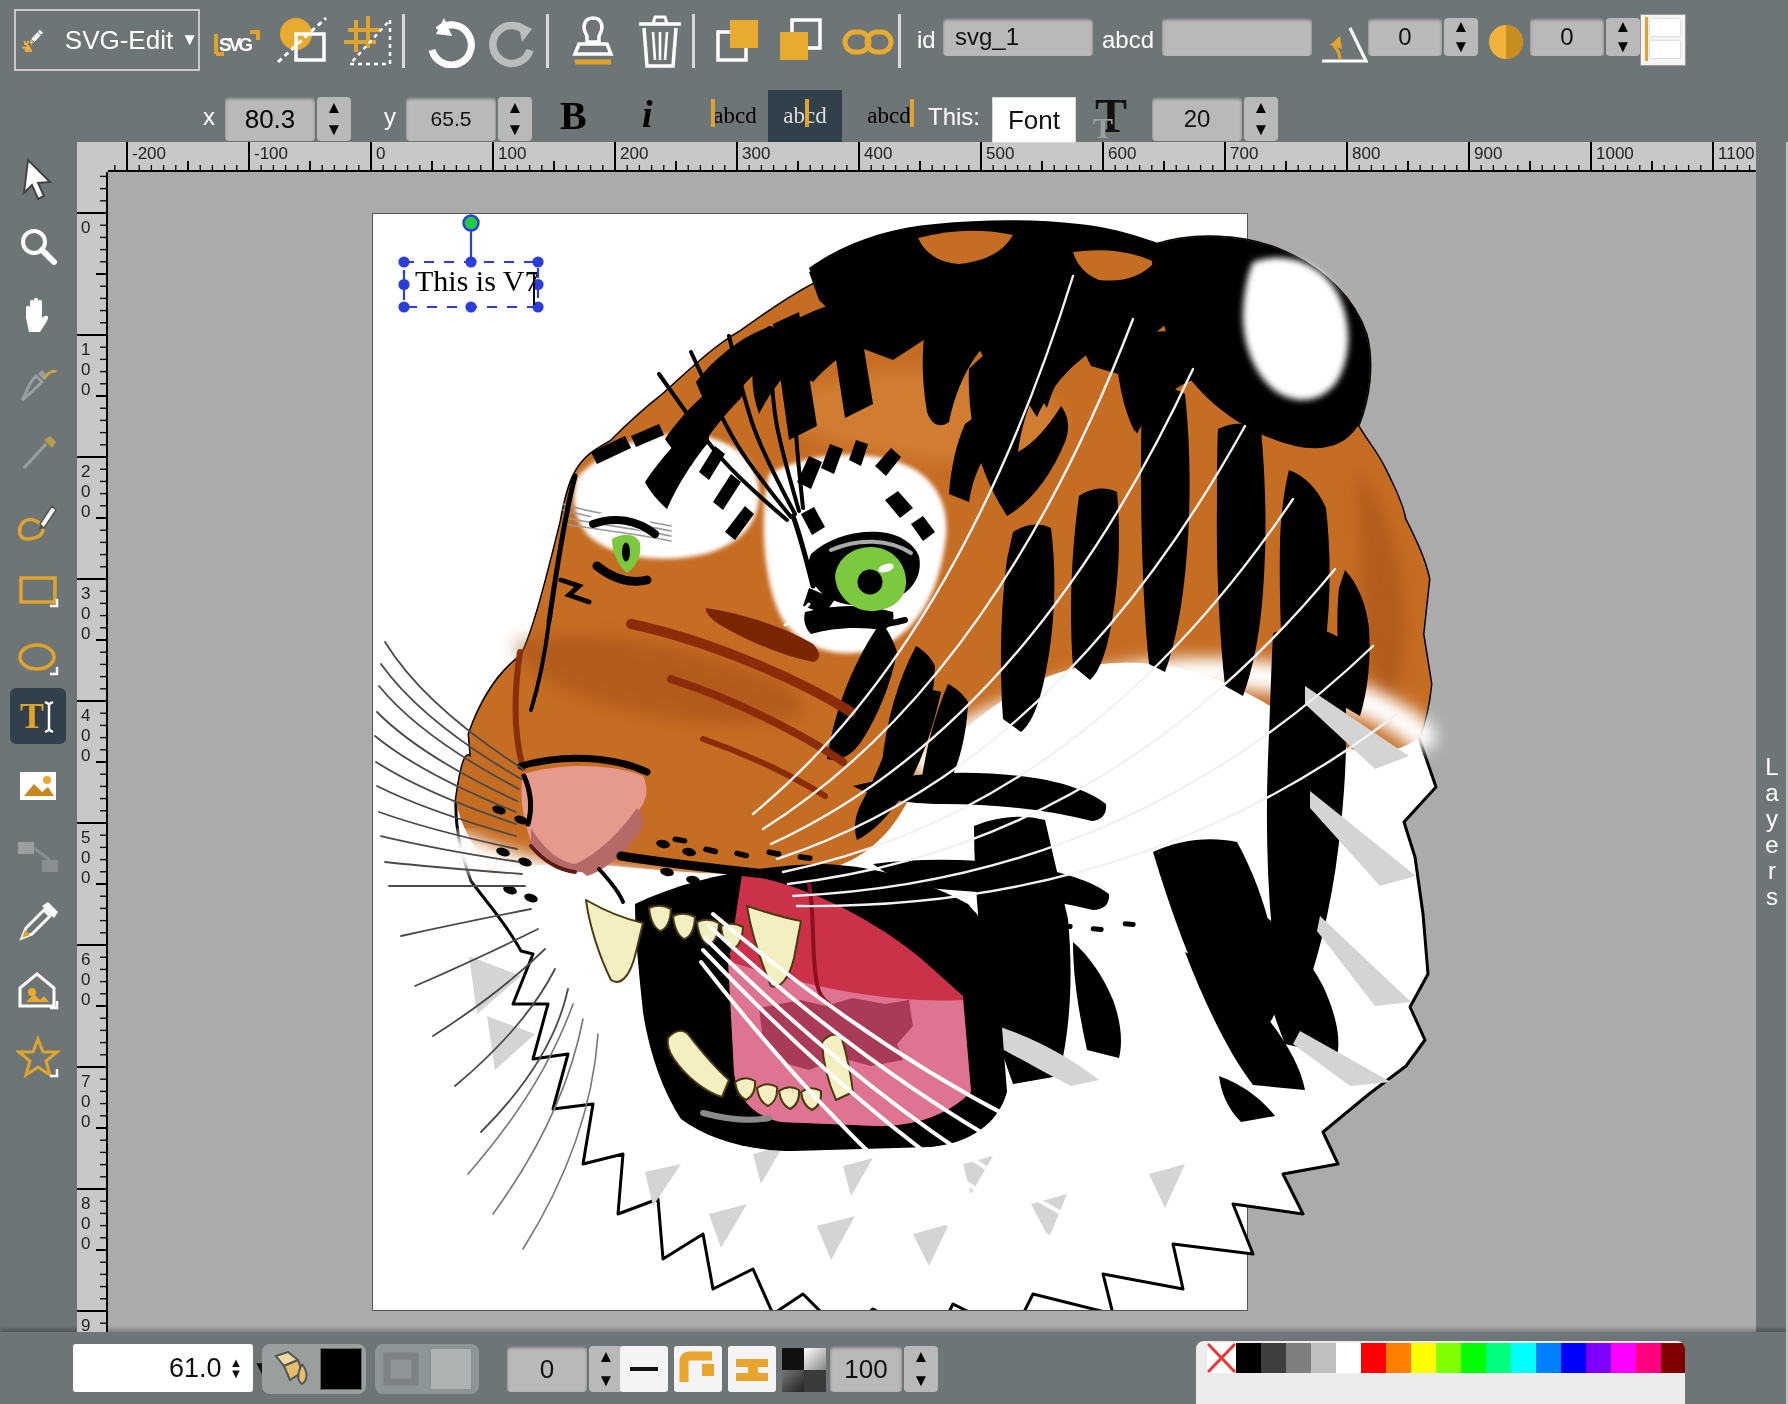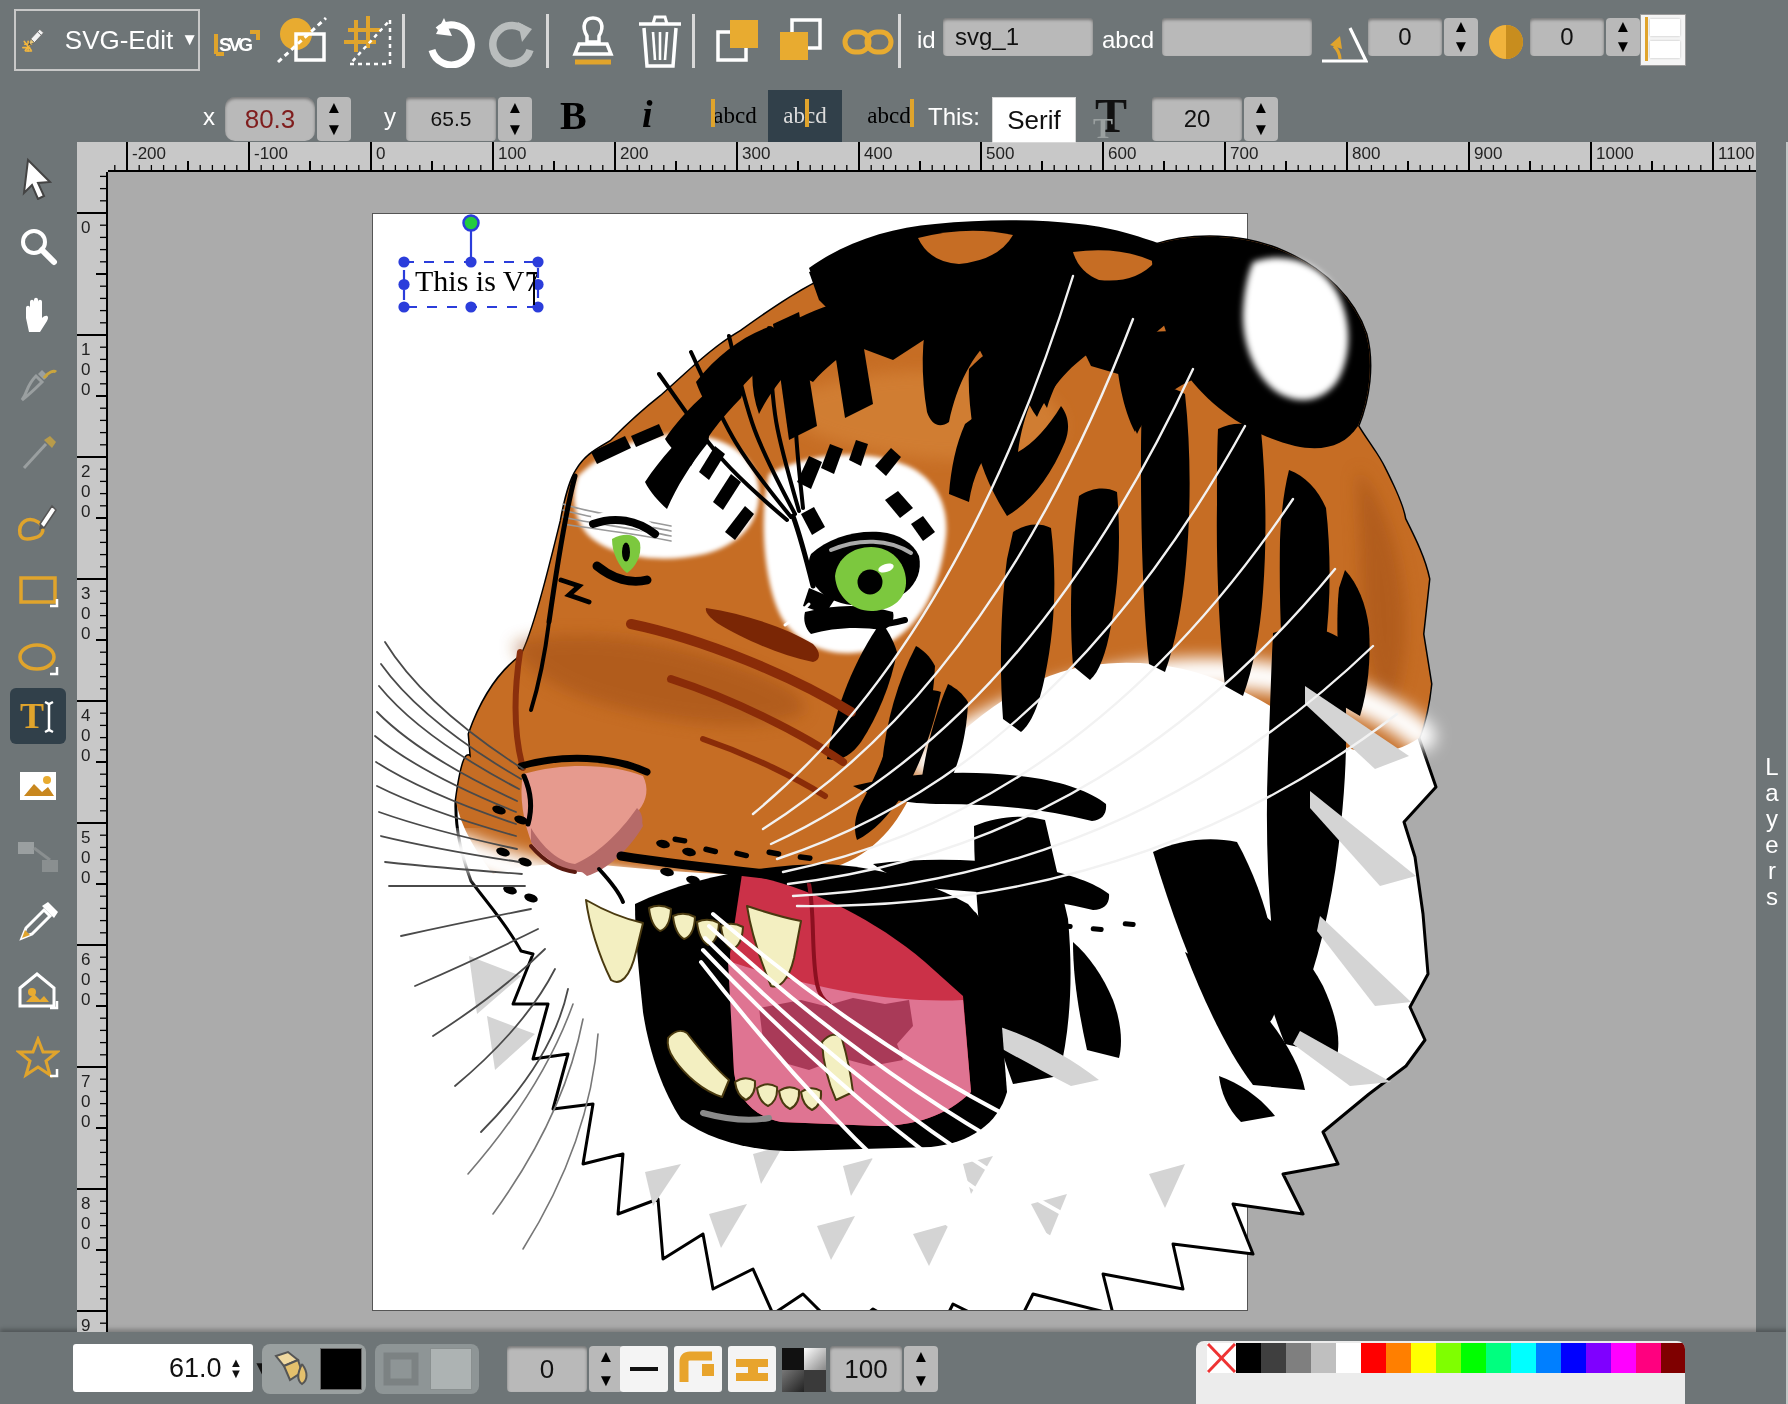--- a/index.html
+++ b/index.html
@@ -632,21 +632,21 @@
     <div style="position:absolute;left:1606px;top:18px;width:34px;height:38px;background:#b9b9b9;border-radius:4px;">
       <div style="position:absolute;left:0;top:0;width:100%;height:49%;display:flex;align-items:center;justify-content:center;font-size:17px;color:#000">▲</div>
       <div style="position:absolute;left:0;bottom:0;width:100%;height:49%;display:flex;align-items:center;justify-content:center;font-size:17px;color:#000">▼</div>
     </div>
     <div style="position:absolute;left:1640px;top:14px;width:44px;height:50px;background:#f4f4f4;border:1px solid #999">
       <div style="position:absolute;left:4px;top:2px;width:3px;height:44px;background:#e0a42c"></div>
       <div style="position:absolute;left:9px;top:4px;width:30px;height:17px;background:#fff;box-shadow:0 0 2px #bbb"></div>
       <div style="position:absolute;left:9px;top:26px;width:30px;height:17px;background:#fff;box-shadow:0 0 2px #bbb"></div>
     </div>
   <div style="position:absolute;left:203px;top:103px;font-size:24px;color:#fff;font-weight:normal;white-space:nowrap">x</div>
-    <div style="position:absolute;left:225px;top:97px;width:90px;height:44px;background:#b9b9b9;border-radius:10px;box-shadow:inset 0 2px 3px rgba(0,0,0,.35);color:#7f1d1d;font-size:26px;display:flex;align-items:center;justify-content:center">80.3</div>
+    <div style="position:absolute;left:225px;top:97px;width:90px;height:44px;background:#b9b9b9;border-radius:4px;box-shadow:inset 0 2px 3px rgba(0,0,0,.35);color:#000000;font-size:26px;display:flex;align-items:center;justify-content:center">80.3</div>
     <div style="position:absolute;left:317px;top:97px;width:34px;height:44px;background:#b9b9b9;border-radius:4px;">
       <div style="position:absolute;left:0;top:0;width:100%;height:49%;display:flex;align-items:center;justify-content:center;font-size:17px;color:#000">▲</div>
       <div style="position:absolute;left:0;bottom:0;width:100%;height:49%;display:flex;align-items:center;justify-content:center;font-size:17px;color:#000">▼</div>
     </div>
     <div style="position:absolute;left:384px;top:103px;font-size:24px;color:#fff;font-weight:normal;white-space:nowrap">y</div>
     <div style="position:absolute;left:406px;top:97px;width:90px;height:44px;background:#b9b9b9;border-radius:4px;box-shadow:inset 0 2px 3px rgba(0,0,0,.35);color:#111;font-size:21px;display:flex;align-items:center;justify-content:center">65.5</div>
     <div style="position:absolute;left:498px;top:97px;width:34px;height:44px;background:#b9b9b9;border-radius:4px;">
       <div style="position:absolute;left:0;top:0;width:100%;height:49%;display:flex;align-items:center;justify-content:center;font-size:17px;color:#000">▲</div>
       <div style="position:absolute;left:0;bottom:0;width:100%;height:49%;display:flex;align-items:center;justify-content:center;font-size:17px;color:#000">▼</div>
     </div>
@@ -655,21 +655,21 @@
     <div style="position:absolute;left:698px;top:90px;width:74px;height:52px;display:flex;align-items:center;justify-content:center">
       <div style="position:relative;font-family:'Liberation Serif',serif;font-size:23px;color:#000">abcd<div style="position:absolute;left:-2px;top:-4px;width:4px;height:28px;background:#e0a42c"></div></div>
     </div>
     <div style="position:absolute;left:768px;top:90px;width:74px;height:52px;background:#31404a;display:flex;align-items:center;justify-content:center">
       <div style="position:relative;font-family:'Liberation Serif',serif;font-size:23px;color:#ddd">abcd<div style="position:absolute;left:22px;top:-4px;width:4px;height:28px;background:#e0a42c"></div></div>
     </div>
     <div style="position:absolute;left:852px;top:90px;width:74px;height:52px;display:flex;align-items:center;justify-content:center">
       <div style="position:relative;font-family:'Liberation Serif',serif;font-size:23px;color:#000">abcd<div style="position:absolute;right:-3px;top:-4px;width:4px;height:28px;background:#e0a42c"></div></div>
     </div>
     <div style="position:absolute;left:928px;top:103px;font-size:24px;color:#fff;font-weight:normal;white-space:nowrap">This:</div>
-    <div style="position:absolute;left:993px;top:98px;width:82px;height:44px;background:#fff;color:#111;font-size:26px;display:flex;align-items:center;justify-content:center;box-shadow:0 0 0 1px #d8d8d8">Serif</div>
+    <div style="position:absolute;left:993px;top:98px;width:82px;height:44px;background:#fff;color:#111;font-size:26px;display:flex;align-items:center;justify-content:center;box-shadow:0 0 0 1px #d8d8d8">Font</div>
     <div style="position:absolute;left:1095px;top:88px;font-family:'Liberation Serif',serif;font-weight:bold;font-size:48px;color:#111">T<span style="font-size:30px;color:#9aa0a0;margin-left:-34px;vertical-align:-6px">T</span></div>
     <div style="position:absolute;left:1152px;top:97px;width:90px;height:44px;background:#b9b9b9;border-radius:4px;box-shadow:inset 0 2px 3px rgba(0,0,0,.35);color:#111;font-size:24px;display:flex;align-items:center;justify-content:center">20</div>
     <div style="position:absolute;left:1244px;top:97px;width:34px;height:44px;background:#b9b9b9;border-radius:4px;">
       <div style="position:absolute;left:0;top:0;width:100%;height:49%;display:flex;align-items:center;justify-content:center;font-size:17px;color:#000">▲</div>
       <div style="position:absolute;left:0;bottom:0;width:100%;height:49%;display:flex;align-items:center;justify-content:center;font-size:17px;color:#000">▼</div>
     </div>
   <div style="position:absolute;left:10px;top:150px;width:56px;height:56px;display:flex;align-items:center;justify-content:center">
       <svg width="44" height="44" viewBox="0 0 44 44">
         <path d="M12 4 L34 26 L22 27 L28 40 L22 43 L16 29 L8 37 Z" fill="#fff" stroke="#444" stroke-width="2"></path>
       </svg>

